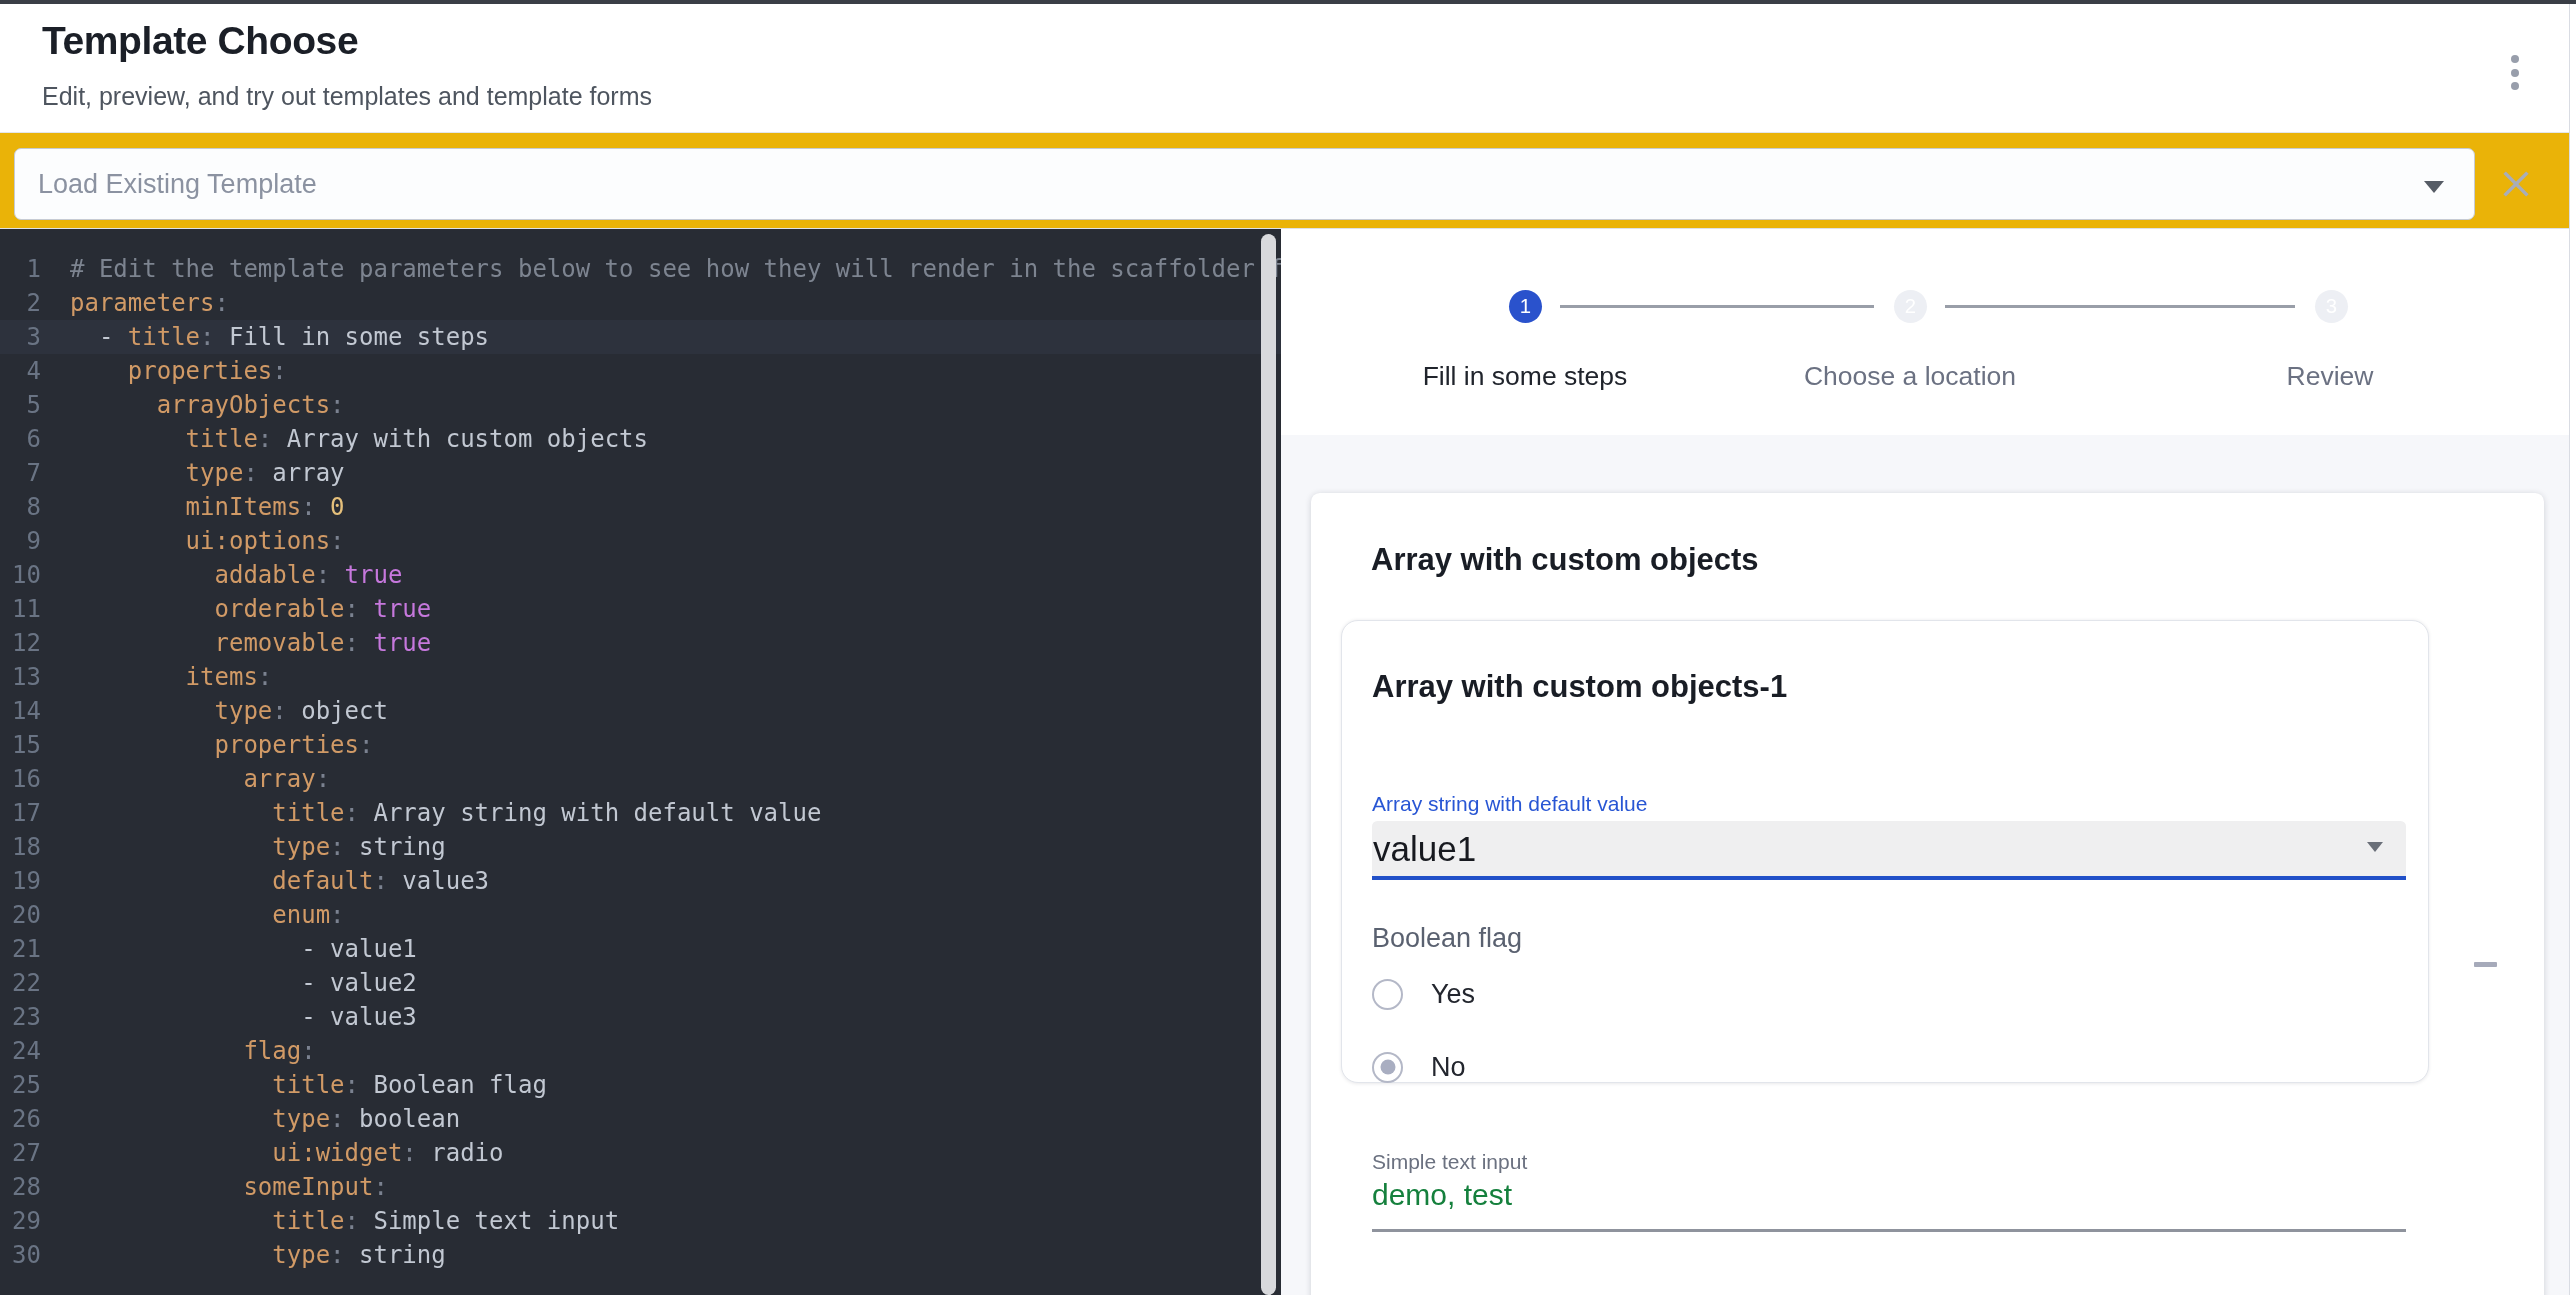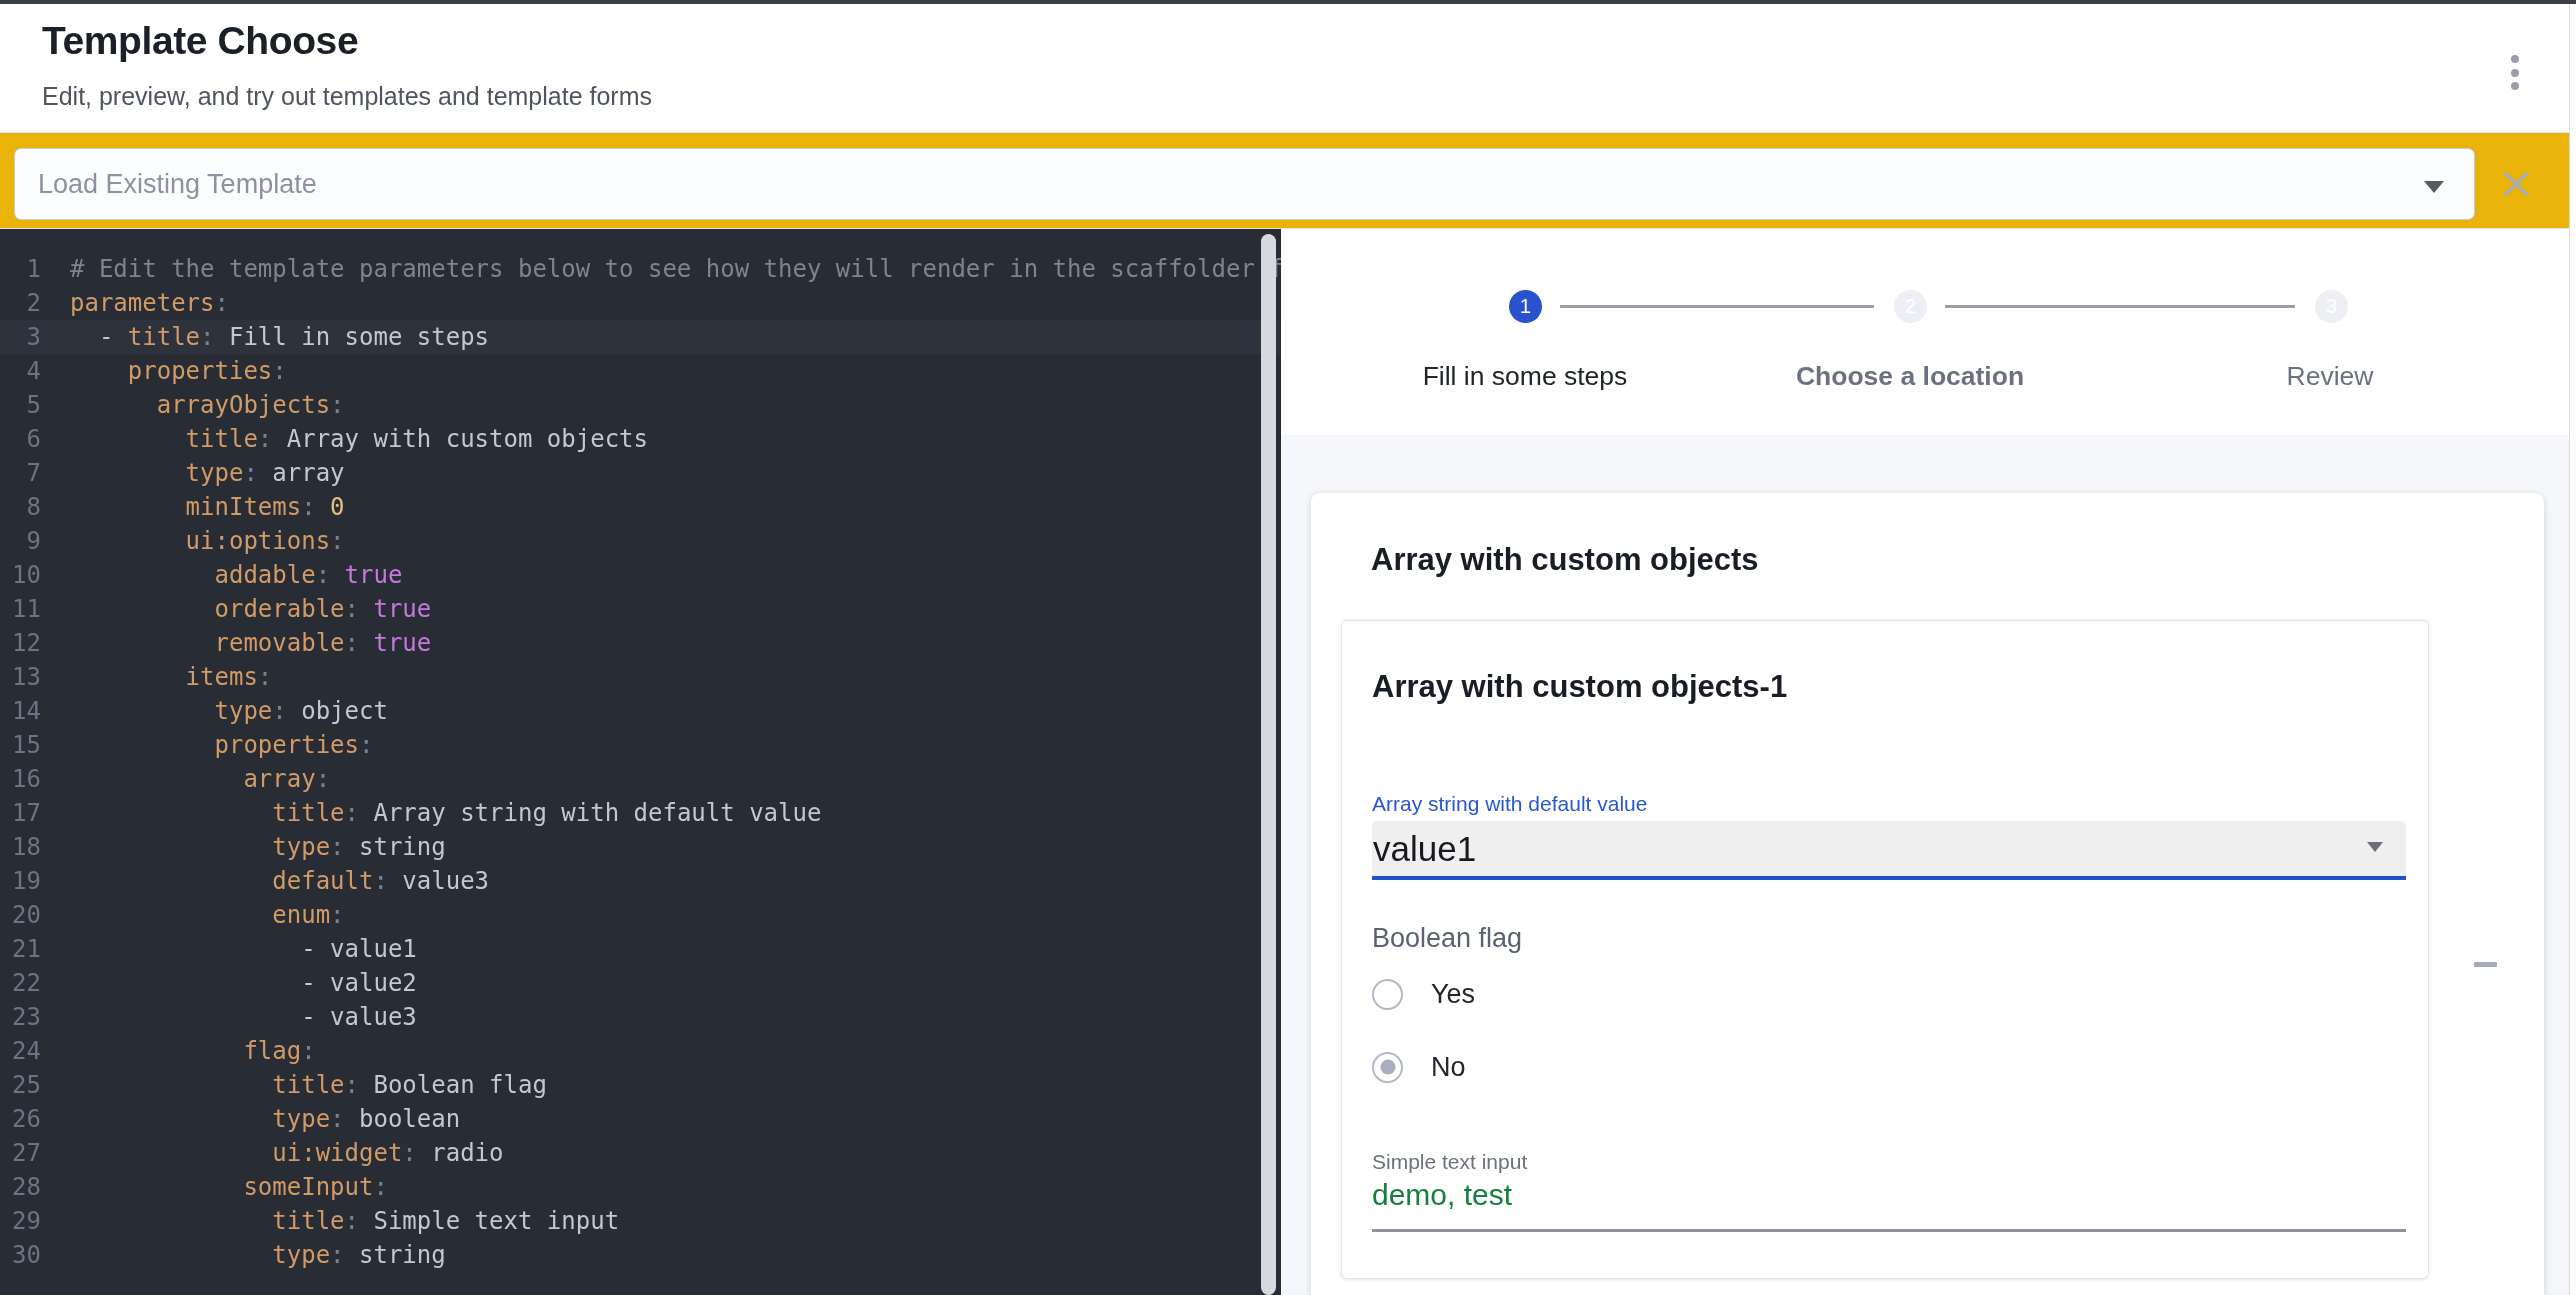--- a/index.html
+++ b/index.html
@@ -58,21 +58,21 @@
   .stepper{position:absolute;left:0;top:0;width:1288px;height:206px;background:#ffffff;}
   .step-circle{position:absolute;width:33px;height:33px;border-radius:50%;top:61px;display:flex;align-items:center;justify-content:center;font-size:20.3px;color:#ffffff;background:#edeff4;}
   .step-circle.active{background:var(--accent-blue);}
   .step-label{position:absolute;top:132px;width:318px;text-align:center;font-size:26.5px;color:#6b7182;}
   .step-label.active{color:#20242c;font-weight:500;}
   .step-connector{position:absolute;top:76px;height:2.7px;background:#999ea8;}
 
   .form-area{position:absolute;left:0;top:206px;width:1288px;height:860px;background:#f6f7fa;}
   .outer-card{position:absolute;left:30px;top:58px;width:1233px;height:832px;background:#ffffff;border-radius:8.8px;box-shadow:0 1.8px 6.2px rgba(35,40,60,0.18);}
   .section-title{position:absolute;left:60px;top:49px;font-size:31px;font-weight:700;color:#191d25;}
-  .inner-card{position:absolute;left:30px;top:127px;width:1088px;height:659px;background:#ffffff;border:0.9px solid #e2e5eb;border-radius:6px;box-shadow:0 0.9px 3.5px rgba(35,40,60,0.10);}
+  .inner-card{position:absolute;left:30px;top:127px;width:1088px;height:463px;background:#ffffff;border:0.9px solid #e2e5eb;border-radius:17px;box-shadow:0 0.9px 3.5px rgba(35,40,60,0.10);}
   .item-title{position:absolute;left:30px;top:48px;font-size:31px;font-weight:700;color:#191d25;}
 
   .select-label{position:absolute;left:30px;top:171px;font-size:21px;color:var(--field-label-blue);}
   .select-box{position:absolute;left:30px;top:200px;width:1034px;height:59px;background:#efeff0;border-radius:5.3px 5.3px 0 0;border-bottom:4.4px solid var(--select-underline-blue);cursor:pointer;display:flex;align-items:center;}
   .select-value{margin-left:1px;font-size:35px;color:#17191f;}
   .select-caret{position:absolute;right:23px;top:21px;width:0;height:0;border-left:8.8px solid transparent;border-right:8.8px solid transparent;border-top:10.6px solid #6a6f79;}
 
   .radio-group-label{position:absolute;left:30px;top:302px;font-size:27px;color:#5a6170;}
   .radio-row{position:absolute;left:30px;height:32px;display:flex;align-items:center;cursor:pointer;}
   .radio-circle{width:31px;height:31px;border:2.7px solid var(--radio-ring);border-radius:50%;flex:none;position:relative;}
@@ -151,21 +151,21 @@
     </div>
   <div class="ed-scrollthumb"></div>
 </div>
 
 <div class="right-panel">
   <div class="stepper">
       <div class="step-circle active" style="left: 228px;">1</div>
       <div class="step-label active" style="left: 85px;">Fill in some steps</div>
       <div class="step-connector" style="left: 279px; width: 314px;"></div>
       <div class="step-circle" style="left: 613px;">2</div>
-      <div class="step-label" style="left: 470px; font-weight: bold;">Choose a location</div>
+      <div class="step-label" style="left: 470px;">Choose a location</div>
       <div class="step-connector" style="left: 664px; width: 350px;"></div>
       <div class="step-circle" style="left: 1034px;">3</div>
       <div class="step-label" style="left: 890px;">Review</div>
     </div>
 
   <div class="form-area">
     <div class="outer-card">
       <div class="section-title">Array with custom objects</div>
 
       <div class="inner-card">

